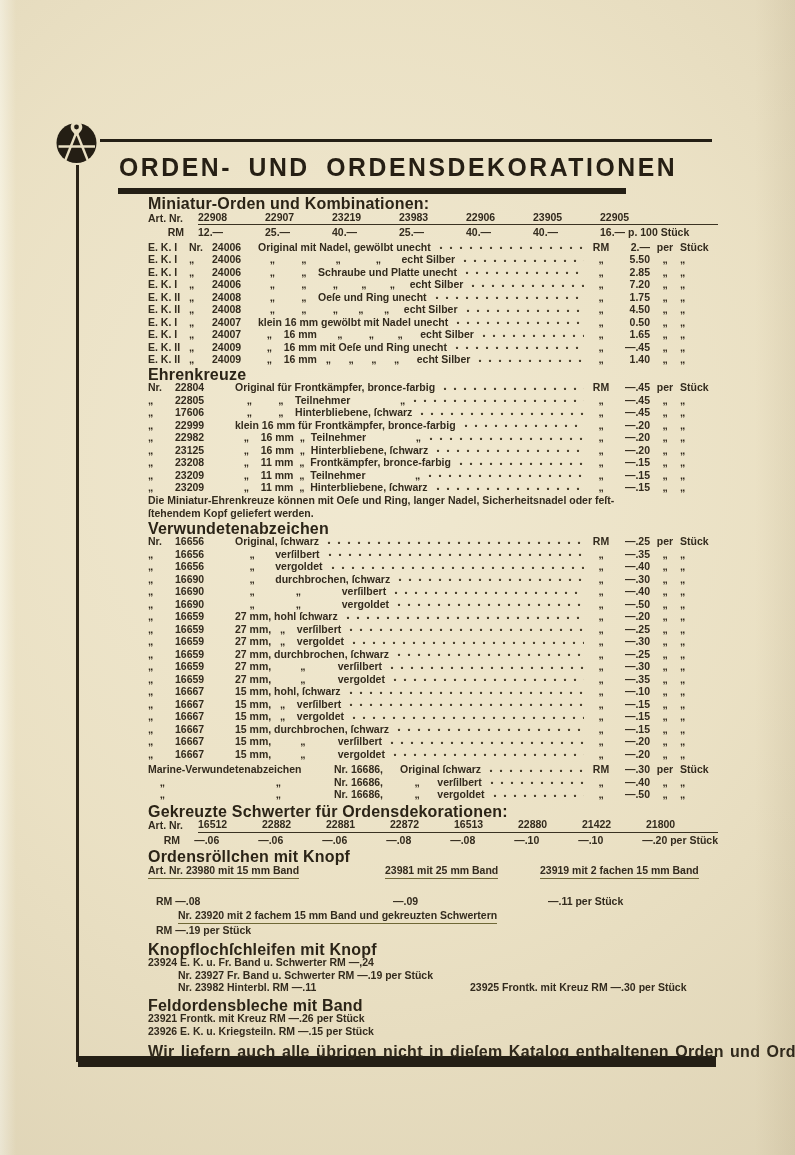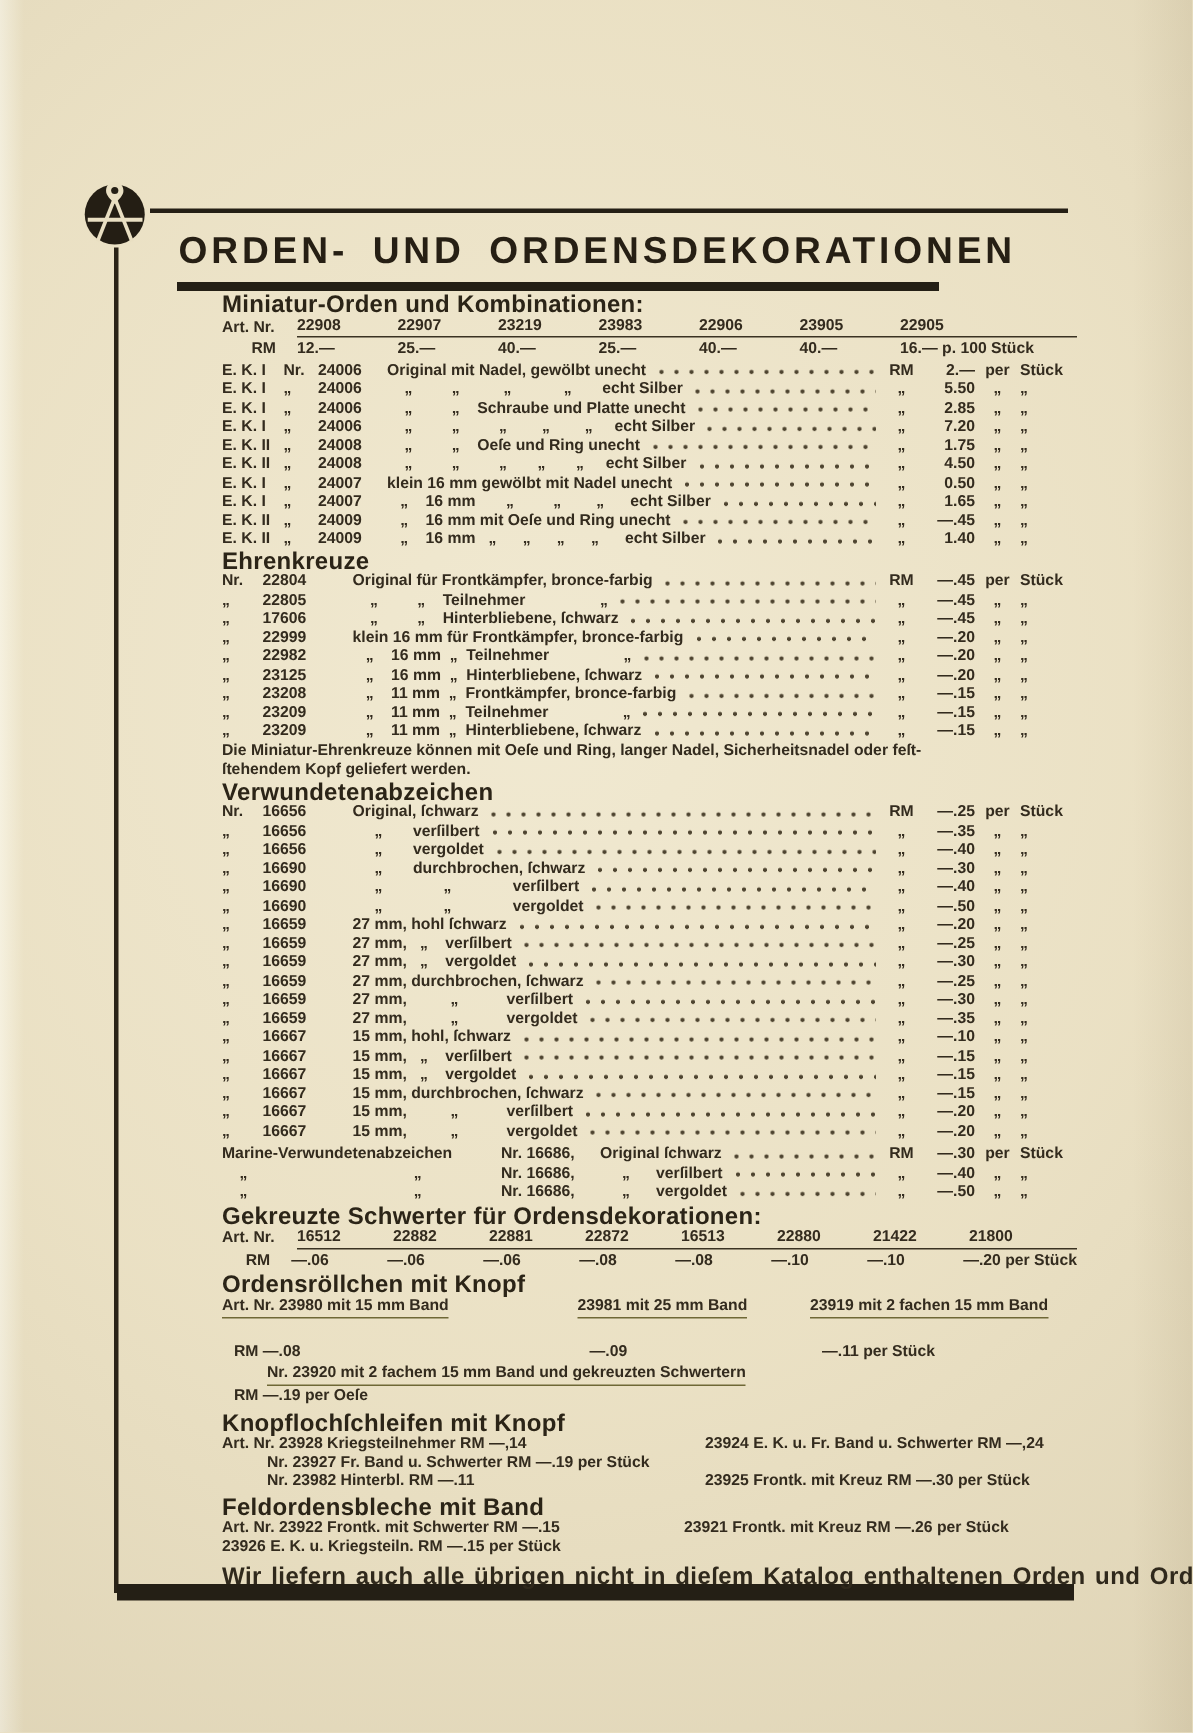--- a/index.html
+++ b/index.html
@@ -638,37 +638,35 @@
     <span class="r3c3"><span class="uline">23919 mit 2 fachen 15 mm Band</span></span>
   </div>
   <div class="r3 rline">
     <span class="r3c1" style="padding-left:8px;margin-top:16px;">RM —.08</span>
     <span class="r3c2">—.09</span>
     <span class="r3c3">—.11 per Stück</span>
   </div>
   <div class="rline indent">
     <span class="uline">Nr. 23920 mit 2 fachem 15 mm Band und gekreuzten Schwertern</span>
   </div>
-  <div class="rline" style="padding-left:8px;">RM —.19 per Oeſe</div>
+  <div class="rline" style="padding-left:8px;">RM —.19 per Stück</div>
 
   <div class="sec-head" style="margin-top:6px;">Knopflochſchleifen mit Knopf</div>
   <div class="twocol">
-    <span class="tc-left">Art. Nr. 23928 Kriegsteilnehmer RM —,14</span>
     <span class="tc-right">23924 E. K. u. Fr. Band u. Schwerter RM —,24</span>
   </div>
   <div class="indent">Nr. 23927 Fr. Band u. Schwerter RM —.19 per Stück</div>
   <div class="twocol">
     <span class="tc-left indent" style="box-sizing:border-box;">Nr. 23982 Hinterbl. RM —.11</span>
     <span class="tc-right">23925 Frontk. mit Kreuz RM —.30 per Stück</span>
   </div>
 
   <div class="sec-head" style="margin-top:6px;">Feldordensbleche mit Band</div>
   <div class="feld">
     <div class="twocol">
-      <span class="tc-left">Art. Nr. 23922 Frontk. mit Schwerter RM —.15</span>
       <span class="tc-right">23921 Frontk. mit Kreuz RM —.26 per Stück</span>
     </div>
     <div class="twocol">
       <span class="tc-right">23926 E. K. u. Kriegsteiln. RM —.15 per Stück</span>
     </div>
   </div>
 
   <div class="footer">Wir liefern auch alle übrigen nicht in dieſem Katalog enthaltenen Orden und Ordensdekorationen.</div>
 
 </div>

